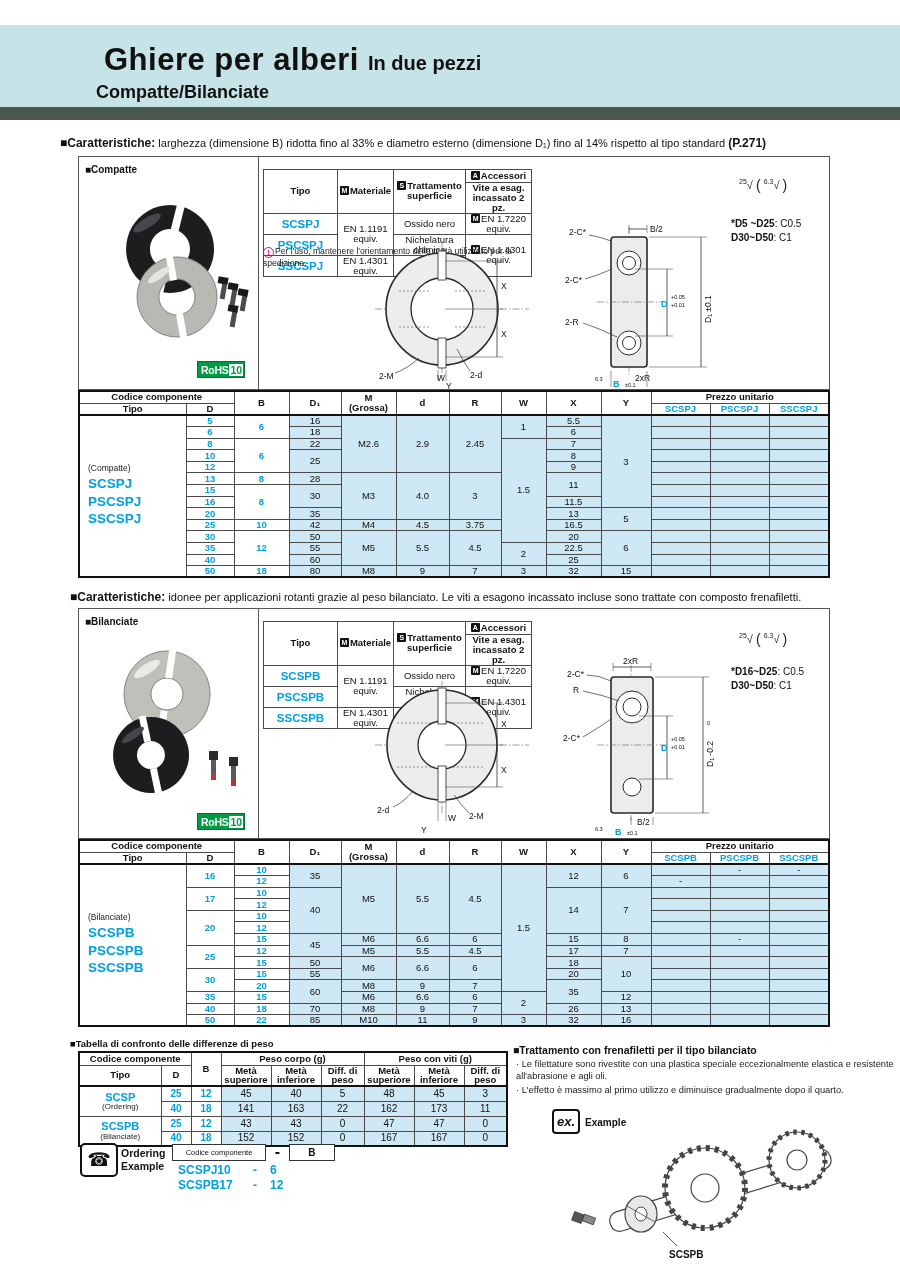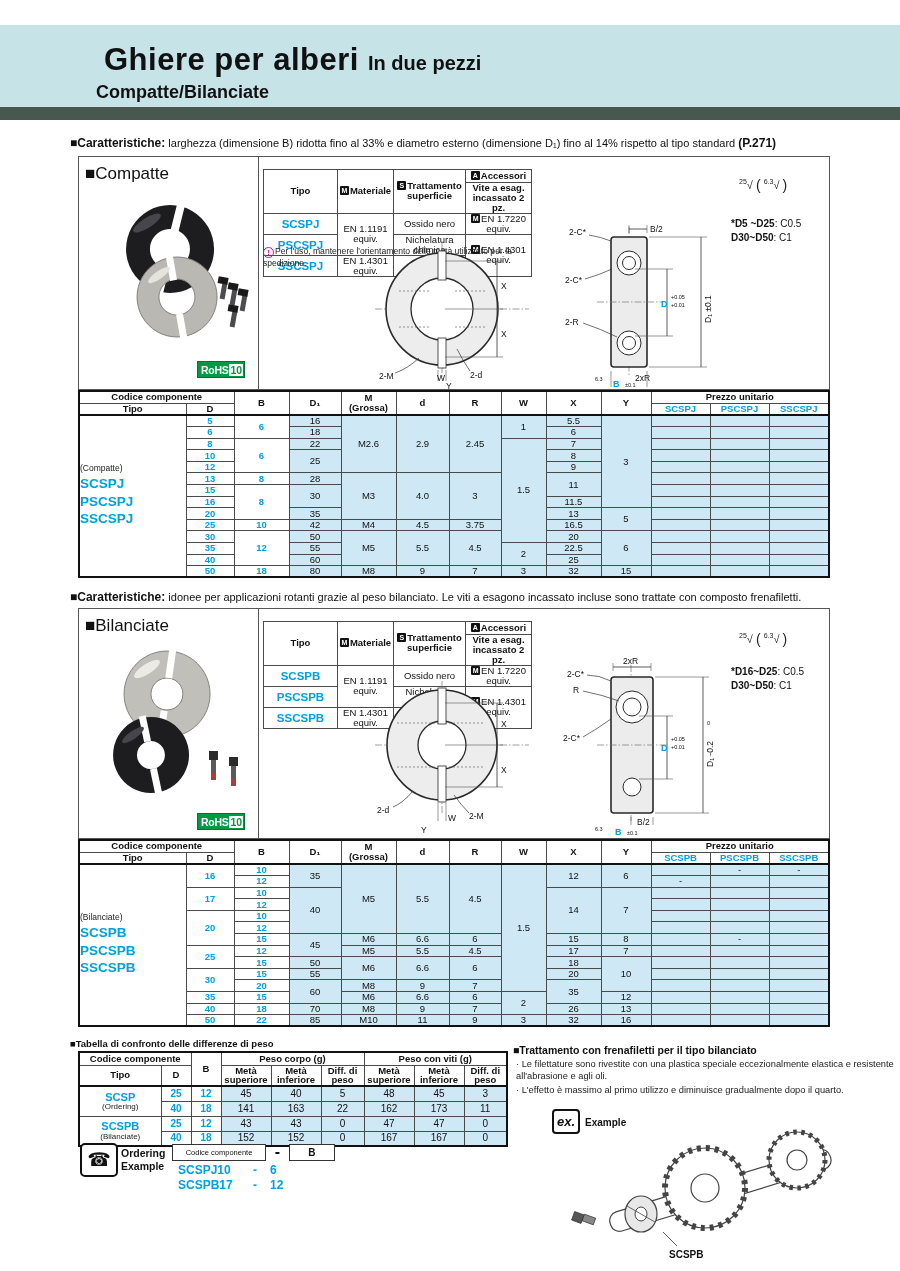--- a/index.html
+++ b/index.html
@@ -10,33 +10,33 @@
   .hstrip{left:0;top:107px;width:900px;height:13px;background:#48584f}
   .htitle{left:104px;top:42px;font-size:31px;font-weight:bold;letter-spacing:.5px}
   .hsub{left:368px;top:52px;font-size:20px;font-weight:bold}
   .hvar{left:96px;top:82px;font-size:18px;font-weight:bold}
   
   .feat{font-size:11px;width:790px}
   .feat b{font-size:12px}
   
   .sbox{width:750px;border:1px solid #555;background:#fff}
   .panline{border-right:1px solid #555;width:179px;height:100%;left:0;top:0}
-  .plabel{font-size:17px;font-weight:normal}
+  .plabel{font-size:10px;font-weight:bold}
   
   table.dtable{border-collapse:collapse;table-layout:fixed;background:#fff}
   .dtable th,.dtable td{border:1px solid #4a4a4a;font-size:9.5px;text-align:center;padding:0;line-height:1.05;overflow:hidden;vertical-align:middle}
   .dtable thead th{font-weight:bold;background:#fff}
   .main{border:2px solid #111}
   .main thead tr{height:12px}
   .main tbody tr{height:11.6px}
   .main tbody tr:first-child td{border-top:2px solid #111}
   .main tbody td{background:#cfe8f5}
   td.dw{background:#fff !important;color:#00a0e1;font-weight:bold}
   .cy{color:#00a0e1}
-  td.tipo{background:#fff !important;text-align:left;}
+  td.tipo{background:#fff !important;text-align:left;padding-left:8px}
   .tsm{font-size:8.5px;color:#222;margin-bottom:2px}
   .tmod{color:#00a0e1;font-weight:bold;font-size:13.5px;line-height:1.3}
   
   .info{border:1.5px solid #333}
   .info thead tr:first-child{height:13px}
   .info thead tr:last-child{height:10px}
   .info tbody tr{height:16px}
   .info tbody td{background:#fff}
   .info .model{color:#00a0e1;font-weight:bold;font-size:11.5px}
   .sm{font-size:7.5px}
@@ -92,21 +92,21 @@
 </style>
 </head>
 <body>
 
 <div class="abs hband"></div>
 <div class="abs htitle">Ghiere per alberi</div>
 <div class="abs hsub">In due pezzi</div>
 <div class="abs hvar">Compatte/Bilanciate</div>
 <div class="abs hstrip"></div>
 
-<div class="abs feat" style="left:70px;top:136px">
+<div class="abs feat" style="left:60px;top:136px">
   <b>■Caratteristiche:</b>
   <span>larghezza (dimensione B) ridotta fino al 33% e diametro esterno (dimensione D₁) fino al 14% rispetto al tipo standard</span>
   <b>(P.271)</b>
 </div>
 
 <div class="abs sbox" style="left:78px;top:156px;height:232px">
   <div class="abs panline"></div>
   <div class="abs plabel" style="left:6px;top:7px">■Compatte</div>
 
   <svg class="abs" style="left:6px;top:34px" width="170" height="164">

